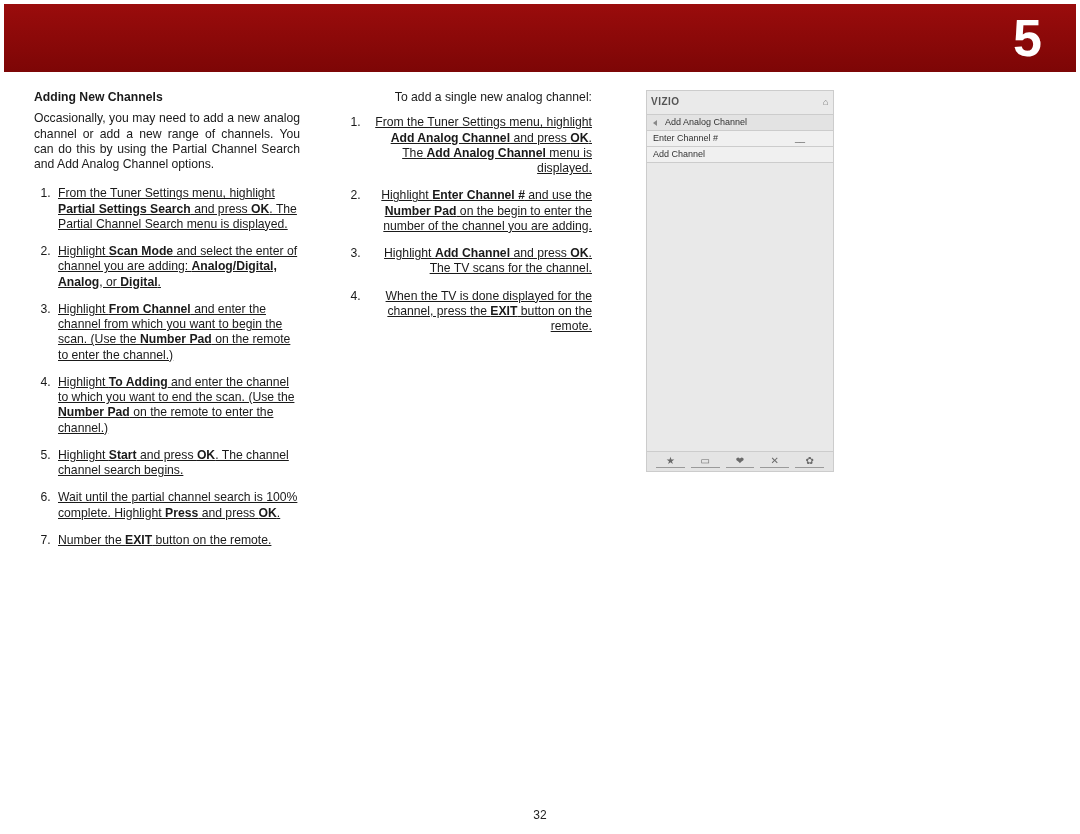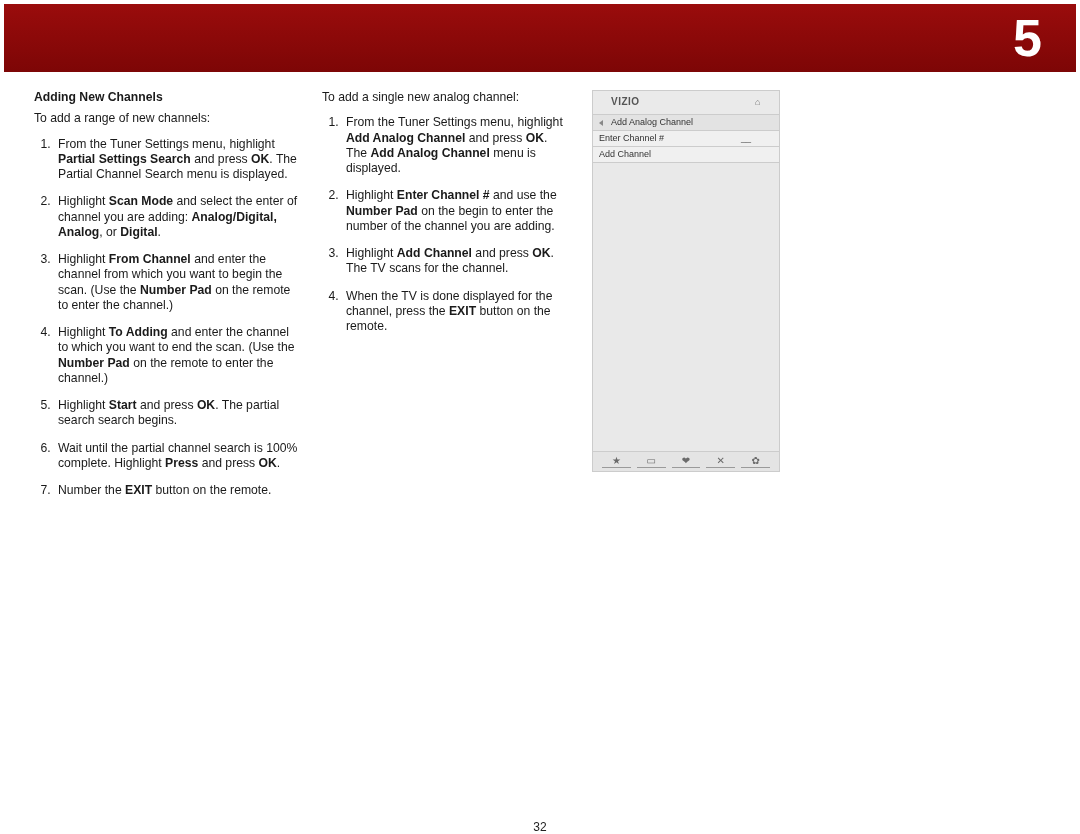--- a/index.html
+++ b/index.html
@@ -26,56 +26,58 @@
     color: #fff;
     font-size: 52px;
     font-weight: bold;
   }
   .page-body {
     display: flex;
     padding: 18px 32px 0 34px;
     font-size: 12.2px;
     line-height: 1.25;
     color: #1a1a1a;
+    gap: 22px;
   }
   .col {
     width: 266px;
     margin-right: 22px;
   }
-  .col.middle { width: 248px; margin-right: 22px;}
+  .col.middle { width: 248px; margin-right: 32px; text-align: right;}
   .section-title {
     font-weight: bold;
     margin: 0 0 6px 0;
   }
   .para { margin: 0 0 14px 0; text-align: justify; }
   .lead { margin: 0 0 10px 0; }
   ol.steps {
     padding-left: 20px;
     margin: 0;
+    text-decoration: underline;
   }
   ol.steps li {
     margin: 0 0 12px 0;
     padding-left: 4px;
   }
   strong { font-weight: bold; }
   .menu-mock {
     width: 188px;
     border: 1px solid #ccc;
     background: #e9e9e9;
     font-size: 9px;
     color: #333;
     position: relative;
     height: 382px;
   }
   .menu-header {
     height: 24px;
     display: flex;
     align-items: center;
     justify-content: space-between;
-    padding: 0 18px;
+    padding: 0 4px;
     border-bottom: 1px solid #ccc;
     background: #eaeaea;
     font-family: Arial, sans-serif;
     letter-spacing: 0.5px;
     font-weight: bold;
     color: #555;
     font-size: 10px;
   }
   .home-icon {
     font-size: 9px;
@@ -123,45 +125,45 @@
     font-size: 10px;
     color: #6a6a6a;
     border-bottom: 1.5px solid #9a9a9a;
     margin: 0 3px;
     padding-bottom: 1px;
     line-height: 11px;
     height: 13px;
   }
   .page-num {
     position: absolute;
-    bottom: 0;
+    bottom: 12px;
     left: 50%;
     transform: translateX(-50%);
     font-size: 12px;
     color: #222;
   }
 </style>
 </head>
 <body>
 
 <div class="header-band">
   <div class="chapter-num">5</div>
 </div>
 
 <div class="page-body">
 
   <div class="col">
     <p class="section-title">Adding New Channels</p>
-    <p class="lead">To add a range of new channels:</p>
+    <p class="para">Occasionally, you may need to add a new analog channel or add a new range of channels. You can do this by using the Partial Channel Search and Add Analog Channel options.</p>
     <ol class="steps">
       <li><span>From the Tuner Settings menu, highlight </span><strong>Partial Settings Search</strong><span> and press </span><strong>OK</strong><span>. The Partial Channel Search menu is displayed.</span></li>
       <li><span>Highlight </span><strong>Scan Mode</strong><span> and select the enter of channel you are adding: </span><strong>Analog/Digital, Analog</strong><span>, or </span><strong>Digital</strong><span>.</span></li>
       <li><span>Highlight </span><strong>From Channel</strong><span> and enter the channel from which you want to begin the scan. (Use the </span><strong>Number Pad</strong><span> on the remote to enter the channel.)</span></li>
       <li><span>Highlight </span><strong>To Adding</strong><span> and enter the channel to which you want to end the scan. (Use the </span><strong>Number Pad</strong><span> on the remote to enter the channel.)</span></li>
-      <li><span>Highlight </span><strong>Start</strong><span> and press </span><strong>OK</strong><span>. The partial search search begins.</span></li>
+      <li><span>Highlight </span><strong>Start</strong><span> and press </span><strong>OK</strong><span>. The channel channel search begins.</span></li>
       <li><span>Wait until the partial channel search is 100% complete. Highlight </span><strong>Press</strong><span> and press </span><strong>OK</strong><span>.</span></li>
       <li><span>Number the </span><strong>EXIT</strong><span> button on the remote.</span></li>
     </ol>
   </div>
 
   <div class="col middle">
     <p class="lead">To add a single new analog channel:</p>
     <ol class="steps">
       <li><span>From the Tuner Settings menu, highlight </span><strong>Add Analog Channel</strong><span> and press </span><strong>OK</strong><span>. The </span><strong>Add Analog Channel</strong><span> menu is displayed.</span></li>
       <li><span>Highlight </span><strong>Enter Channel #</strong><span> and use the </span><strong>Number Pad</strong><span> on the begin to enter the number of the channel you are adding.</span></li>

